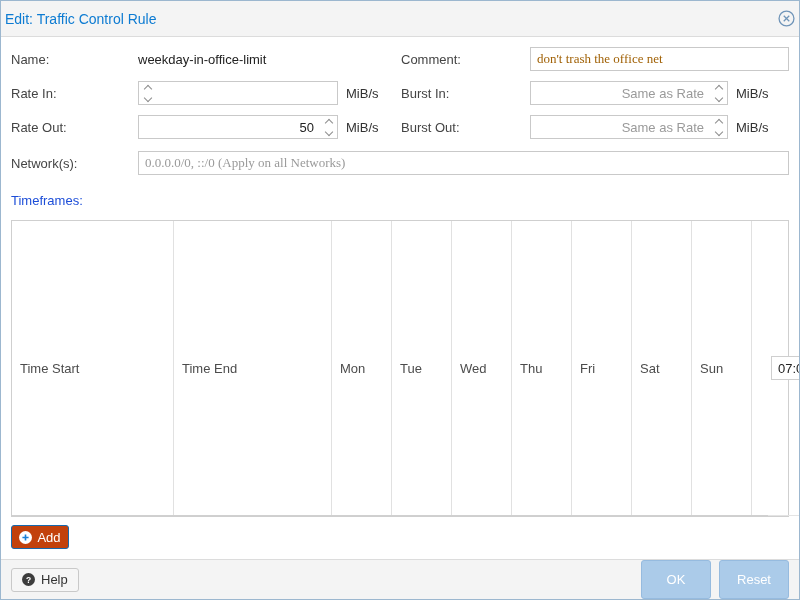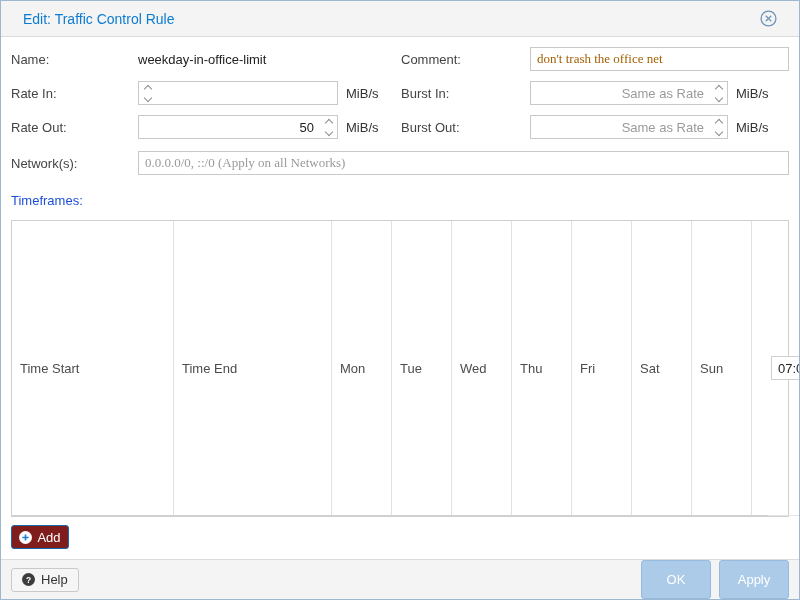--- a/index.html
+++ b/index.html
@@ -2,21 +2,21 @@
 <html><head>
 <meta charset="utf-8">
 <style>
   * { box-sizing: border-box; margin: 0; padding: 0; }
   html,body { width:800px; height:600px; font-family:"Liberation Sans", sans-serif; font-size:13px; color:#444; background:#fff; }
 
   .dialog { width:800px; height:600px; display:flex; flex-direction:column; border:1px solid #9cb7cf; background:#fff; }
 
   
   .dialog-header { height:36px; flex:0 0 36px; background:#f4f4f4; border-bottom:1px solid #dcdcdc;
-                   display:flex; align-items:center; padding:0 22px; }
+                   display:flex; align-items:center; padding:0 4px; }
   .dialog-title { color:#0d7bd2; font-size:14px; }
   .header-spacer { flex:1; }
   .close-tool { width:18px; height:18px; display:flex; align-items:center; justify-content:center; cursor:pointer; }
 
   
   .dialog-body { flex:1; padding:10px; display:flex; flex-direction:column; overflow:hidden; }
 
   .form-grid { display:flex; }
   .form-col { display:flex; flex-direction:column; }
   .form-col.left  { width:390px; flex:0 0 390px; }
@@ -63,21 +63,21 @@
 
   .combo { flex:1; height:24px; border:1px solid #cfcfcf; background:#fff; display:flex; align-items:center; padding:0 6px; cursor:pointer; }
   .combo .combo-val { flex:1; color:#222; }
   .combo .chev { border-color:#8d8d8d; }
 
   .cb { width:14px; height:14px; border:1px solid #b0b0b0; background:#fff; display:flex; align-items:center; justify-content:center; cursor:pointer; font-size:12px; line-height:1; color:transparent; }
   .cb.checked::after { content:"✓"; color:#2f7cc0; font-weight:bold; font-size:12px; }
 
   .trash-btn { width:22px; height:22px; background:#2080d0; border:1px solid #176bb0; border-radius:2px; display:flex; align-items:center; justify-content:center; cursor:pointer; }
 
-  .add-btn { margin-top:8px; width:58px; height:24px; background:#7f1d1d; border:1px solid #1668ad; border-radius:3px;
+  .add-btn { margin-top:8px; width:58px; height:24px; background:#c2410c; border:1px solid #1668ad; border-radius:3px;
              color:#fff; display:flex; align-items:center; justify-content:center; gap:5px; cursor:pointer; font-size:13px; }
 
   
   .dialog-footer { flex:0 0 36px; background:#f4f4f4; border-top:1px solid #dcdcdc; display:flex; align-items:center; padding:0 10px; }
   .help-btn { height:24px; padding:0 10px; background:#f6f6f6; border:1px solid #c9c9c9; border-radius:3px; display:flex; align-items:center; gap:6px; color:#333; cursor:pointer; }
   .footer-spacer { flex:1; }
   .pale-btn { width:70px; height:39px; background:#abcbe9; border:1px solid #96bbdf; border-radius:3px; color:#fff; display:flex; align-items:center; justify-content:center; cursor:pointer; margin-left:8px; }
 </style>
 </head>
 <body>
@@ -237,16 +237,16 @@
   <div class="dialog-footer">
     <span class="help-btn">
       <svg width="13" height="13" viewBox="0 0 16 16">
           <circle cx="8" cy="8" r="8" fill="#3d3d3d"></circle>
           <text x="8" y="11.8" font-size="10.5" fill="#fff" text-anchor="middle" font-weight="bold" font-family="Liberation Sans, sans-serif">?</text>
         </svg>
       <span>Help</span>
     </span>
     <span class="footer-spacer"></span>
     <span class="pale-btn">OK</span>
-    <span class="pale-btn">Apply</span>
+    <span class="pale-btn">Reset</span>
   </div>
 
 </div>
 
 </body></html>

